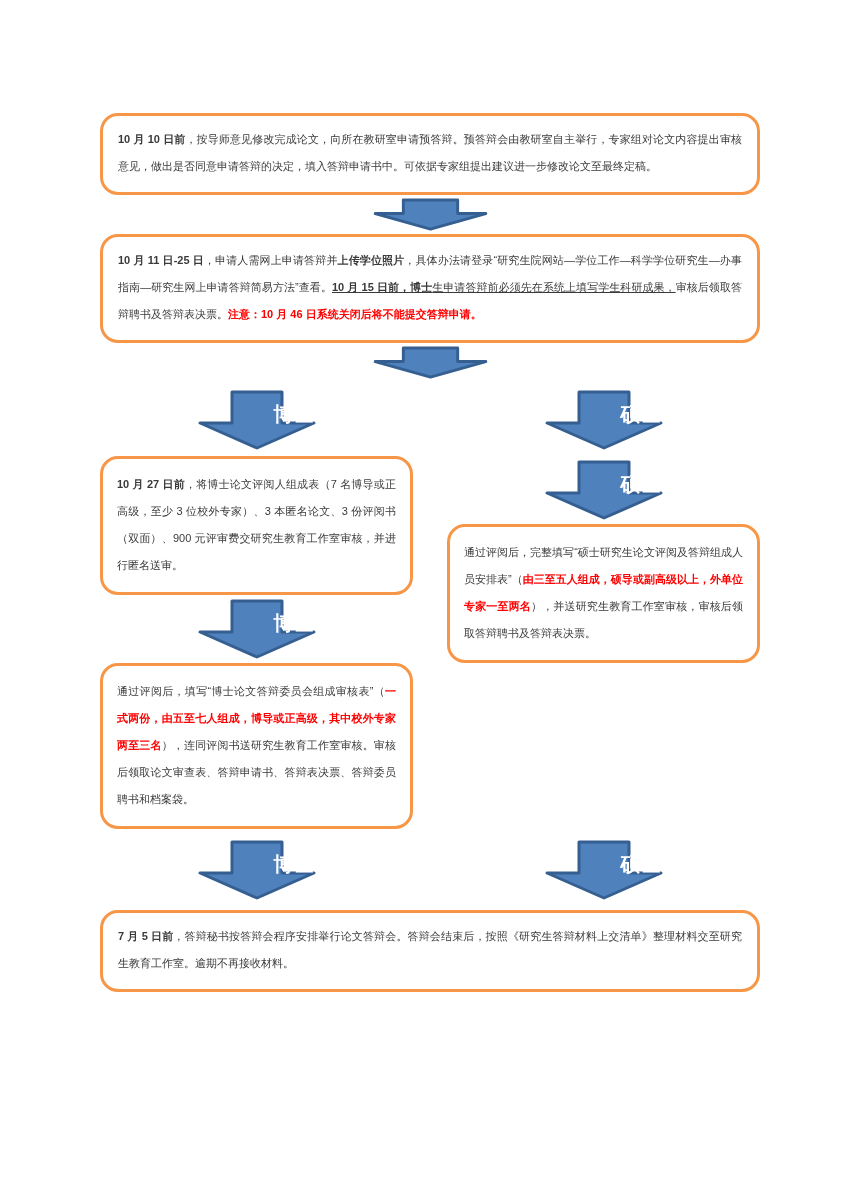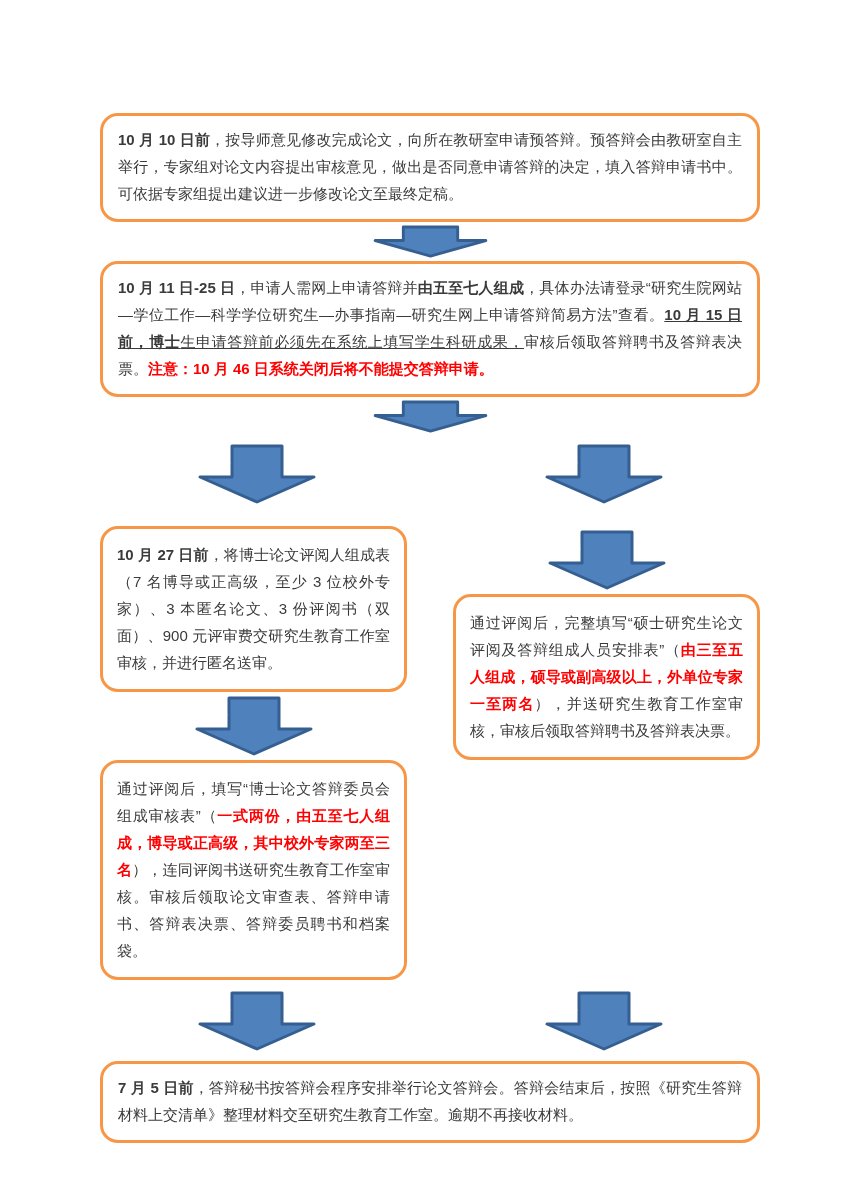--- a/index.html
+++ b/index.html
@@ -21,21 +21,21 @@
     width:660px;
     margin-left:100px;
     padding-top:113px;
     padding-bottom:90px;
   }
   .box{
     border:3px solid var(--box-border);
     border-radius:18px;
     background:#ffffff;
     padding:10px 15px 12px 15px;
-    font-size:15px;
+    font-size:11px;
     line-height:27px;
     text-align:justify;
   }
   .box p{display:inline;}
   .seg-n{font-weight:normal;}
   .seg-b{font-weight:bold;}
   .seg-u{text-decoration:underline;}
   .seg-bu{font-weight:bold;text-decoration:underline;}
   .seg-rb{color:var(--red);font-weight:bold;}
   .arrow-row{
@@ -54,38 +54,38 @@
     width:118px;
     height:60px;
     margin:4px auto;
   }
   .labeled-arrow svg{display:block;width:118px;height:60px;}
   .arrow-label{
     position:absolute;
     top:11px;
     left:0;
     width:100%;
-    text-align:left;
+    text-align:right;
     color:#ffffff;
     font-weight:bold;
-    font-size:16px;
+    font-size:20px;
     letter-spacing:1px;
     pointer-events:none;
   }
   .split-row{
     display:flex;
     gap:34px;
     margin-top:7px;
   }
   .split-row .half{flex:1;}
   .columns{
     display:flex;
-    gap:46px;
+    gap:34px;
     align-items:flex-start;
-    margin-top:18px;
+    margin-top:2px;
   }
   .col{flex:1;}
   .col .box{padding:12px 14px 13px 14px;}
   .final-box{margin-top:6px;}
 </style>
 </head>
 <body>
 
 <div class="page">
 
@@ -93,21 +93,21 @@
     <p><span class="seg-b">10 月 10 日前</span><span class="seg-n">，按导师意见修改完成论文，向所在教研室申请预答辩。预答辩会由教研室自主举行，专家组对论文内容提出审核意见，做出是否同意申请答辩的决定，填入答辩申请书中。可依据专家组提出建议进一步修改论文至最终定稿。</span></p>
   </div>
 
   <div class="arrow-row">
     <svg width="115" height="33" viewBox="0 0 118 34">
       <polygon class="arrow-shape" points="31,2 87,2 87,16 116,16 59,32 2,16 31,16"></polygon>
     </svg>
   </div>
 
   <div class="box">
-    <p><span class="seg-b">10 月 11 日-25 日</span><span class="seg-n">，申请人需网上申请答辩并</span><span class="seg-b">由五至七人组成</span><span class="seg-n">，具体办法请登录“研究生院网站—学位工作—科学学位研究生—办事指南—研究生网上申请答辩简易方法”查看。</span><span class="seg-bu">10 月 15 日前，博士</span><span class="seg-u">生申请答辩前必须先在系统上填写学生科研成果，</span><span class="seg-n">审核后领取答辩聘书及答辩表决票。</span><span class="seg-rb">注意：10 月 46 日系统关闭后将不能提交答辩申请。</span></p>
+    <p><span class="seg-b">10 月 11 日-25 日</span><span class="seg-n">，申请人需网上申请答辩并</span><span class="seg-b">上传学位照片</span><span class="seg-n">，具体办法请登录“研究生院网站—学位工作—科学学位研究生—办事指南—研究生网上申请答辩简易方法”查看。</span><span class="seg-bu">10 月 15 日前，博士</span><span class="seg-u">生申请答辩前必须先在系统上填写学生科研成果，</span><span class="seg-n">审核后领取答辩聘书及答辩表决票。</span><span class="seg-rb">注意：10 月 46 日系统关闭后将不能提交答辩申请。</span></p>
   </div>
 
   <div class="arrow-row">
     <svg width="115" height="33" viewBox="0 0 118 34">
       <polygon class="arrow-shape" points="31,2 87,2 87,16 116,16 59,32 2,16 31,16"></polygon>
     </svg>
   </div>
 
 
   <div class="split-row">

